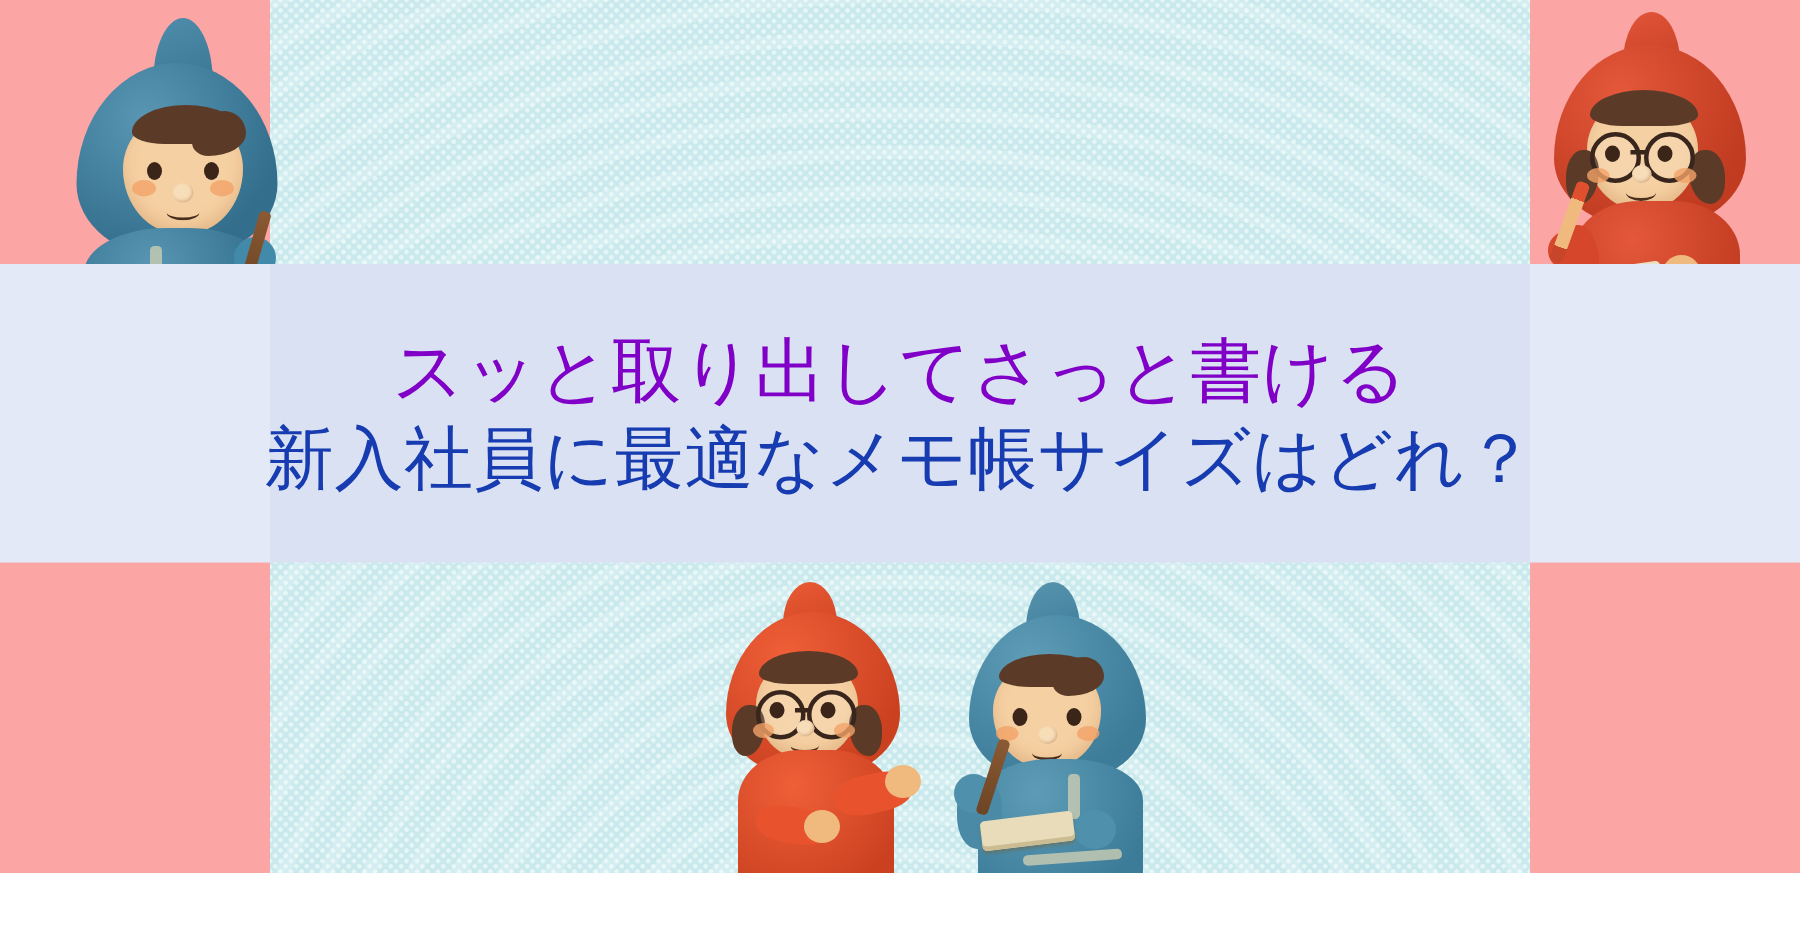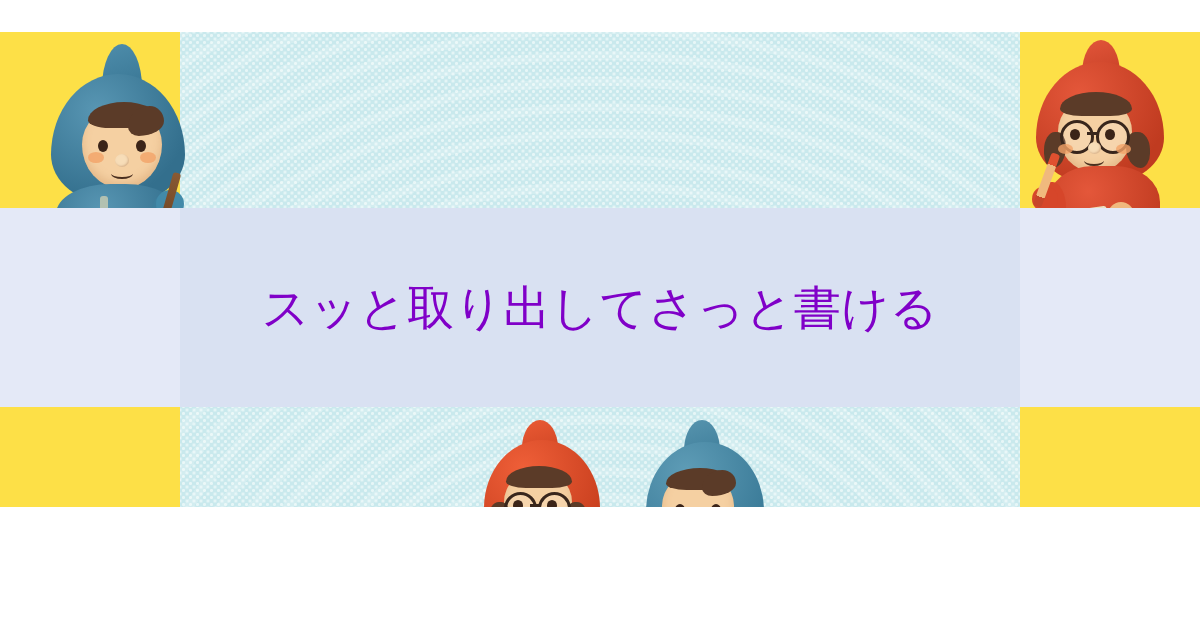--- a/index.html
+++ b/index.html
@@ -10,24 +10,23 @@
   body {
     width: 1200px;
     height: 630px;
     overflow: hidden;
     font-family: "Liberation Sans", "DejaVu Sans", sans-serif;
   }
 
   #stage {
     position: relative;
     width: 1200px;
-    height: 475px;
-    background: #fde047;
+    height: 582px;
+    background: #fca5a5;
     overflow: hidden;
-    margin-top: 32px;
   }
 
   
   #pattern-panel {
     position: absolute;
     left: 180px;
     top: 0;
     width: 840px;
     height: 630px;
     background-color: #c9e9ed;
@@ -321,15 +320,16 @@
     <div class="notepad" style="left:14px; top:156px; width:62px; height:20px; transform:rotate(-7deg);"></div>
     <div class="pencil" style="left:18px; top:104px; width:8px; height:52px; background:linear-gradient(180deg,#8a5a33,#6d4424); transform:rotate(18deg);"></div>
     <div class="leg" style="left:30px; top:198px; width:28px; height:36px; background:#4a8aa6;"></div>
     <div class="leg" style="left:70px; top:198px; width:28px; height:36px; background:#4a8aa6;"></div>
     <div class="boot" style="left:22px; top:214px; width:40px; height:28px;"></div>
     <div class="boot" style="left:66px; top:214px; width:40px; height:28px;"></div>
   </div>
 
   <div id="headline">
     <div class="line" id="line1">スッと取り出してさっと書ける</div>
+    <div class="line" id="line2">新入社員に最適なメモ帳サイズはどれ？</div>
   </div>
 
 </div>
 
 </body></html>

